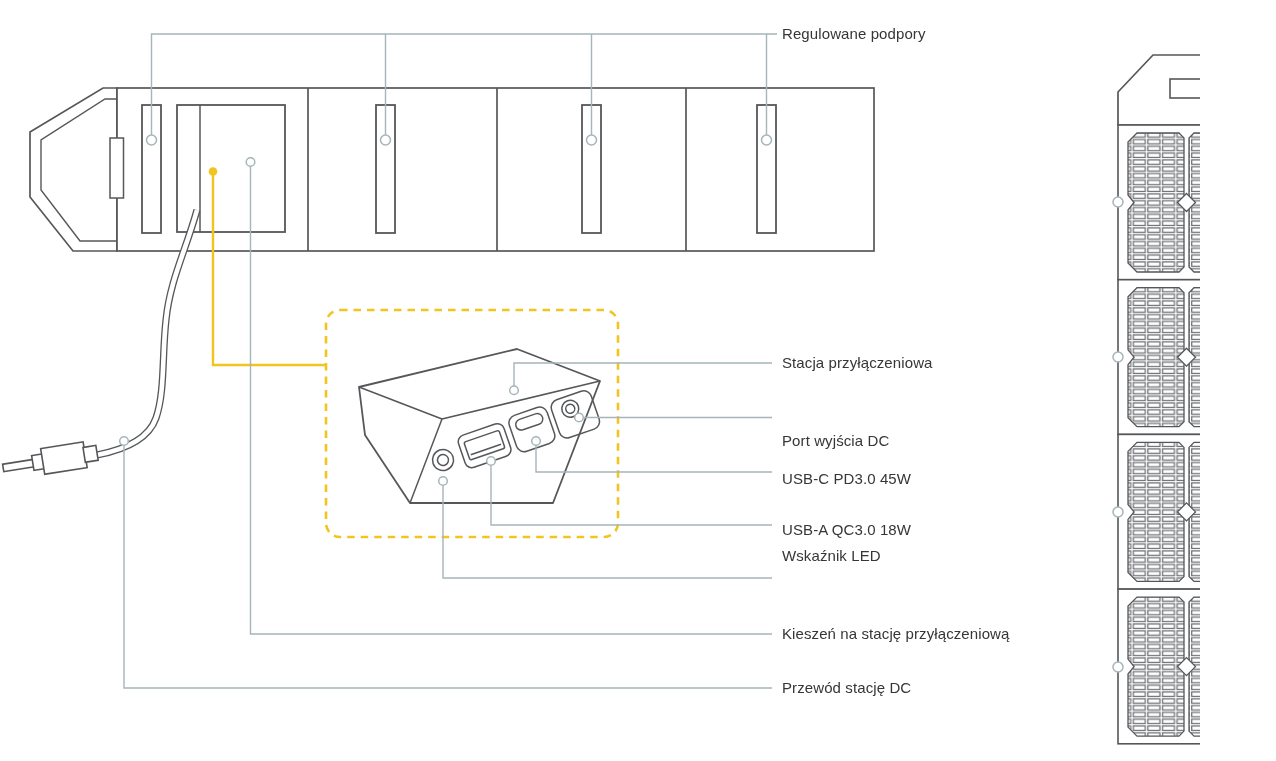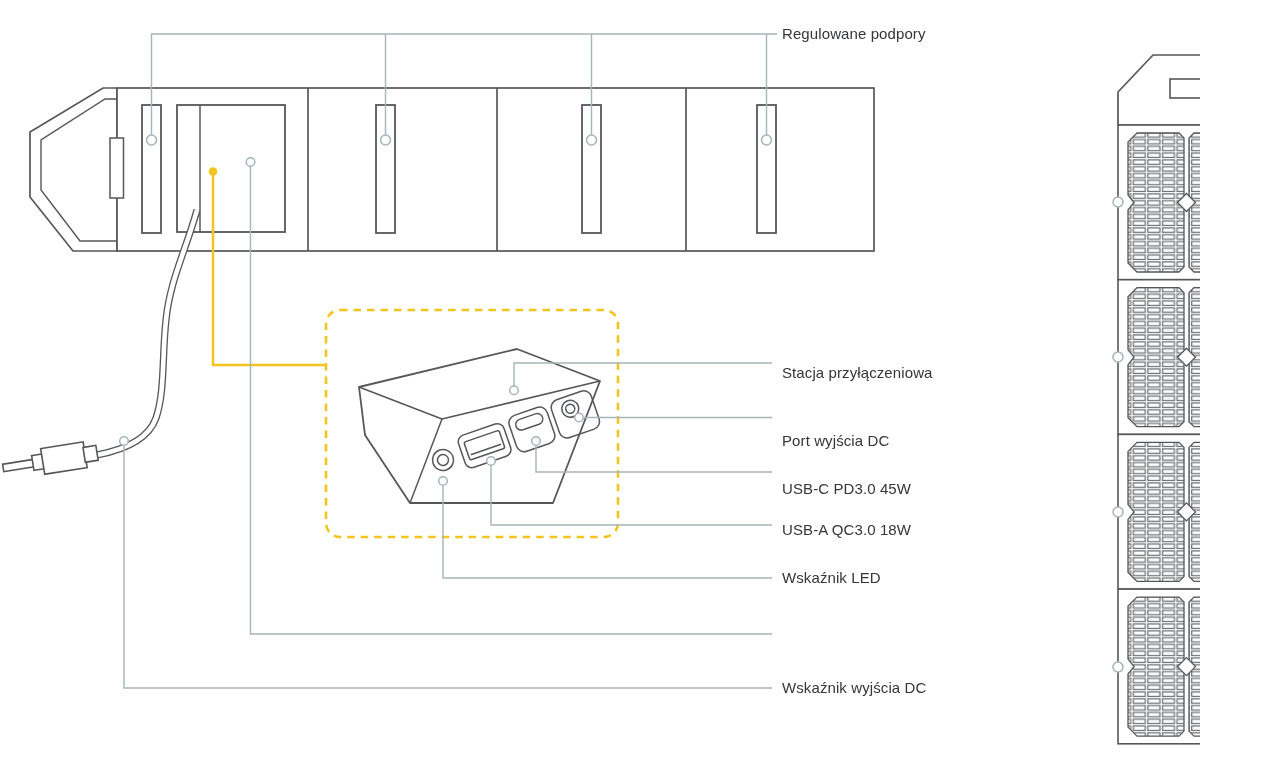--- a/index.html
+++ b/index.html
@@ -138,20 +138,21 @@
     <g fill="#ffffff" stroke="#A6B5B9" stroke-width="1.5">
       <circle cx="1118" cy="202" r="5"></circle>
       <circle cx="1118" cy="357" r="5"></circle>
       <circle cx="1118" cy="512" r="5"></circle>
       <circle cx="1118" cy="667" r="5"></circle>
     </g>
   </g>
 </svg>
 
 <div class="lbl" style="top:25px">Regulowane podpory</div>
-<div class="lbl" style="top:364px">Stacja przyłączeniowa</div>
+<div class="lbl" style="top:354px">Stacja przyłączeniowa</div>
 <div class="lbl" style="top:432px">Port wyjścia DC</div>
-<div class="lbl" style="top:480px">USB-C PD3.0 45W</div>
+<div class="lbl" style="top:470px">USB-C PD3.0 45W</div>
 <div class="lbl" style="top:521px">USB-A QC3.0 18W</div>
-<div class="lbl" style="top:569px">Wskaźnik LED</div>
-<div class="lbl" style="top:679px">Wskaźnik wyjścia DC</div>
+<div class="lbl" style="top:547px">Wskaźnik LED</div>
+<div class="lbl" style="top:625px">Kieszeń na stację przyłączeniową</div>
+<div class="lbl" style="top:679px">Przewód stację DC</div>
 
 </div>
 
 </body></html>

